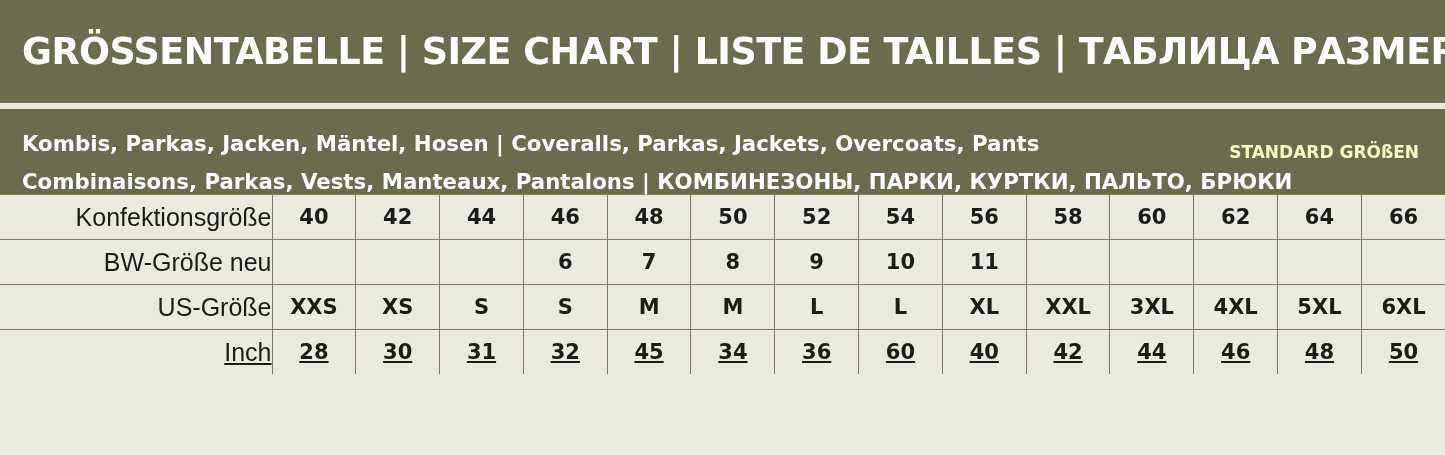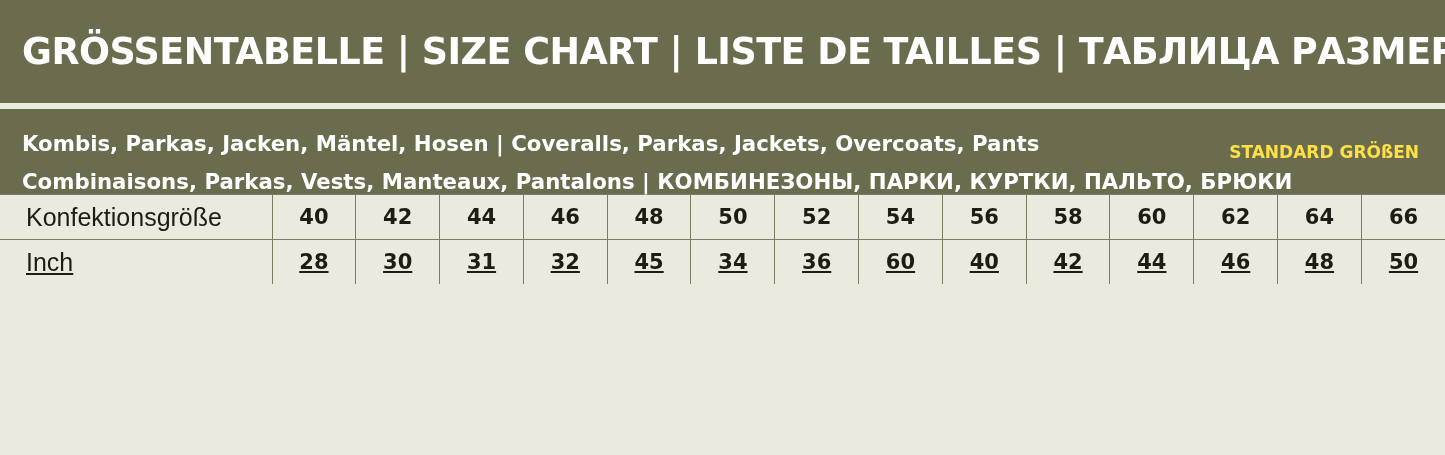--- a/index.html
+++ b/index.html
@@ -63,21 +63,21 @@
     line-height: 38px;
     white-space: nowrap;
     transform: scaleX(0.99);
     transform-origin: left center;
   }
   .standard-box {
     position: absolute;
     right: 26px;
     top: 50%;
     transform: translateY(-50%);
-    color: #fde047;
+    color: #fef9c3;
     font-family: "DejaVu Sans", sans-serif;
     font-weight: bold;
     font-size: 17px;
     line-height: 23px;
     text-align: left;
     white-space: nowrap;
   }
 
   
   table.size-table {
@@ -91,21 +91,21 @@
     height: 44px;
     color: #1d1d16;
     font-family: "Liberation Sans", sans-serif;
     text-align: center;
     vertical-align: middle;
     padding: 0;
     overflow: hidden;
     white-space: nowrap;
   }
   table.size-table td.row-label {
-    text-align: left;
+    text-align: right;
     padding-left: 26px;
     font-size: 25px;
     font-weight: 400;
     width: 272px;
   }
   table.size-table td.val {
     font-size: 21px;
     font-weight: bold;
     font-family: "DejaVu Sans", sans-serif;
   }
@@ -160,21 +160,55 @@
         <td class="val">54</td>
         <td class="val">56</td>
         <td class="val">58</td>
         <td class="val">60</td>
         <td class="val">62</td>
         <td class="val">64</td>
         <td class="val">66</td>
       </tr>
 
 
-
+      <tr>
+        <td class="row-label">BW-Größe neu</td>
+        <td class="val"></td>
+        <td class="val"></td>
+        <td class="val"></td>
+        <td class="val">6</td>
+        <td class="val">7</td>
+        <td class="val">8</td>
+        <td class="val">9</td>
+        <td class="val">10</td>
+        <td class="val">11</td>
+        <td class="val"></td>
+        <td class="val"></td>
+        <td class="val"></td>
+        <td class="val"></td>
+        <td class="val"></td>
+      </tr>
+
+      <tr>
+        <td class="row-label">US-Größe</td>
+        <td class="val">XXS</td>
+        <td class="val">XS</td>
+        <td class="val">S</td>
+        <td class="val">S</td>
+        <td class="val">M</td>
+        <td class="val">M</td>
+        <td class="val">L</td>
+        <td class="val">L</td>
+        <td class="val">XL</td>
+        <td class="val">XXL</td>
+        <td class="val">3XL</td>
+        <td class="val">4XL</td>
+        <td class="val">5XL</td>
+        <td class="val">6XL</td>
+      </tr>
 
       <tr>
         <td class="row-label">Inch</td>
         <td class="val">28</td>
         <td class="val">30</td>
         <td class="val">31</td>
         <td class="val">32</td>
         <td class="val">45</td>
         <td class="val">34</td>
         <td class="val">36</td>

